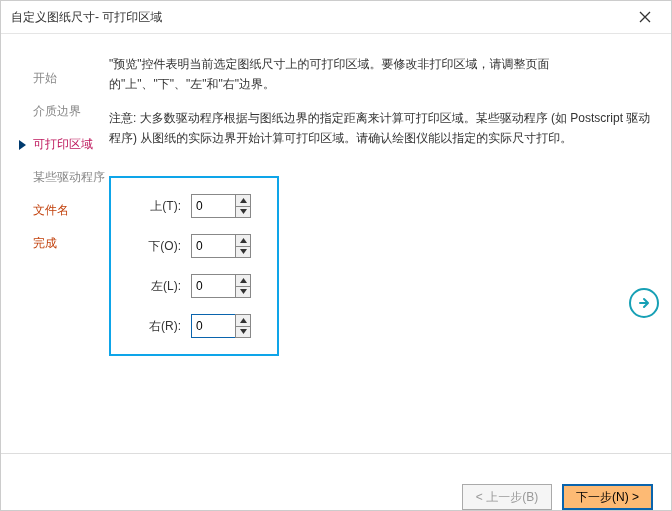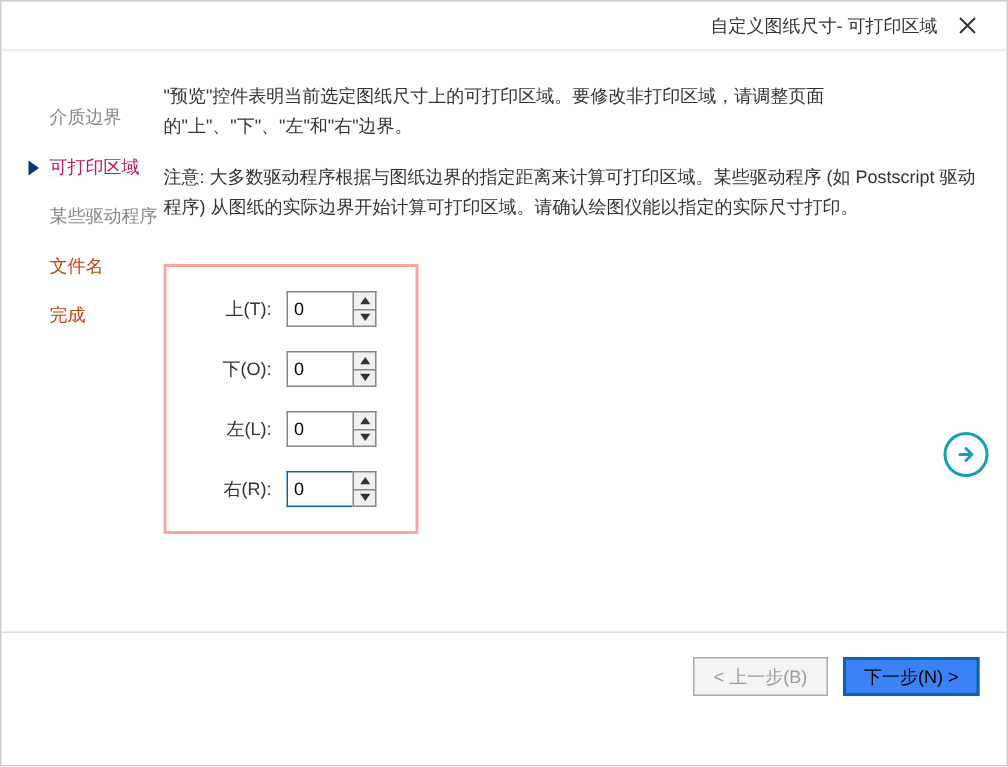--- a/index.html
+++ b/index.html
@@ -1,70 +1,71 @@
 <!DOCTYPE html>
 <html><head>
 <meta charset="utf-8">
 <style>
   html,body{margin:0;padding:0;font-family:"Microsoft YaHei","Segoe UI",sans-serif;font-size:12px;color:#333;background:#fff;}
   .window{width:672px;height:511px;box-sizing:border-box;border:1px solid #ccc;display:flex;flex-direction:column;}
-  .titlebar{height:32px;display:flex;align-items:center;padding:0 6px 0 10px;border-bottom:1px solid #e5e5e5;text-align:right;}
+  .titlebar{height:32px;display:flex;align-items:center;padding:0 6px 0 10px;border-bottom:1px solid #e5e5e5;}
   .titlebar .title{flex:1;font-size:12px;}
   .close{width:40px;height:28px;display:flex;align-items:center;justify-content:center;cursor:pointer;}
   .close svg{width:12px;height:12px;}
   .body{flex:1;display:flex;padding:20px 18px 10px 18px;}
   .sidebar{width:86px;padding-top:8px;}
   .side-item{padding:8px 0 8px 14px;color:#888;position:relative;cursor:default;}
   .side-item.active{color:#be185d;font-weight:400;}
   .side-item.active::before{content:"";position:absolute;left:0;top:50%;transform:translateY(-50%);border-top:5px solid transparent;border-bottom:5px solid transparent;border-left:7px solid #003a6e;}
   .side-item.done{color:#c2410c;}
   .main{flex:1;padding-left:4px;}
   .desc{line-height:20px;margin-bottom:14px;}
   .note{line-height:20px;margin-bottom:28px;}
   .row-area{display:flex;}
-  .margins-box{border:2px solid #fca5a5;padding:16px 26px 16px 22px;margin-right:40px;}
+  .margins-box{border:2px solid #0ea5e9;padding:16px 26px 16px 22px;margin-right:40px;}
   .margin-row{display:flex;align-items:center;margin-bottom:16px;}
   .margin-row:last-child{margin-bottom:0;}
   .margin-label{width:48px;text-align:right;margin-right:10px;}
   .spinner{display:flex;align-items:stretch;height:24px;}
   .spinner input{width:44px;border:1px solid #888;border-right:none;padding:2px 4px;font-size:12px;box-sizing:border-box;outline:none;}
   .spinner.focus input{border:1px solid #0a64ad;border-right:none;}
   .spin-btns{display:flex;flex-direction:column;width:16px;}
   .spin-btns button{flex:1;border:1px solid #888;background:#f0f0f0;padding:0;display:flex;align-items:center;justify-content:center;cursor:pointer;}
   .spin-btns button:first-child{border-bottom:none;}
   .spin-btns svg{width:7px;height:5px;}
   .preview-wrap{}
   .preview-label{margin-bottom:6px;margin-left:2px;}
   .preview-box{width:228px;height:168px;border:1px solid #bbb;background:#eef1f3;display:flex;align-items:center;justify-content:center;}
   .paper{width:78px;height:110px;border:1px dashed #2a63d6;background:#fff;box-sizing:border-box;padding:8px 10px;display:flex;flex-direction:column;justify-content:center;}
   .paper .ln{height:1px;background:#333;margin:2px 0;}
   .next-indicator{position:absolute;right:-6px;top:234px;}
   .main{position:relative;}
   .arrow-circle{width:26px;height:26px;border:2px solid #17a0b5;border-radius:50%;display:flex;align-items:center;justify-content:center;}
   .arrow-circle svg{width:14px;height:14px;}
-  .footer{height:56px;border-top:1px solid #ddd;display:flex;align-items:flex-start;justify-content:flex-end;padding:16px 18px;gap:10px;}
+  .footer{height:56px;border-top:1px solid #ddd;display:flex;align-items:flex-end;justify-content:flex-end;padding:0 18px;gap:10px;}
   .btn{min-width:90px;height:26px;border:1px solid #aaa;background:#f5f5f5;padding:0 12px;font-size:12px;cursor:pointer;}
-  .btn.primary{border:2px solid #0a64ad;background:#3b82f6;}
+  .btn.primary{border:2px solid #0a64ad;background:#fdba74;}
   .btn:disabled{color:#999;cursor:default;}
 </style>
 </head>
 <body>
 
 <div class="window">
   <div class="titlebar">
     <div class="title">自定义图纸尺寸- 可打印区域</div>
     <div class="close">
       <svg viewBox="0 0 12 12">
           <path d="M1 1 L11 11 M11 1 L1 11" stroke="#333" stroke-width="1.3"></path>
         </svg>
     </div>
   </div>
 
   <div class="body">
     <div class="sidebar">
+      <div class="side-item">开始</div>
       <div class="side-item">介质边界</div>
       <div class="side-item active">可打印区域</div>
       <div class="side-item">某些驱动程序</div>
       <div class="side-item done">文件名</div>
       <div class="side-item done">完成</div>
     </div>
 
     <div class="main">
       <div class="desc">"预览"控件表明当前选定图纸尺寸上的可打印区域。要修改非打印区域，请调整页面的"上"、"下"、"左"和"右"边界。</div>
       <div class="note">注意: 大多数驱动程序根据与图纸边界的指定距离来计算可打印区域。某些驱动程序 (如 Postscript 驱动程序) 从图纸的实际边界开始计算可打印区域。请确认绘图仪能以指定的实际尺寸打印。</div>

